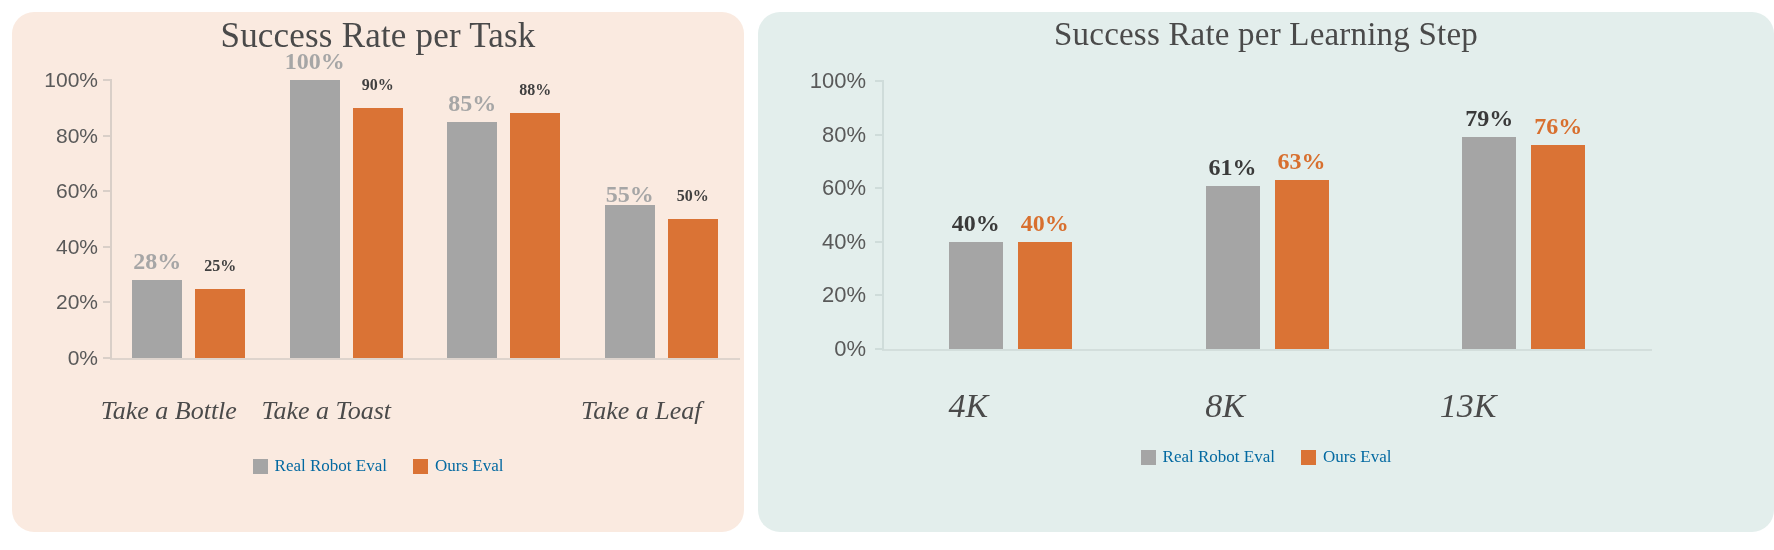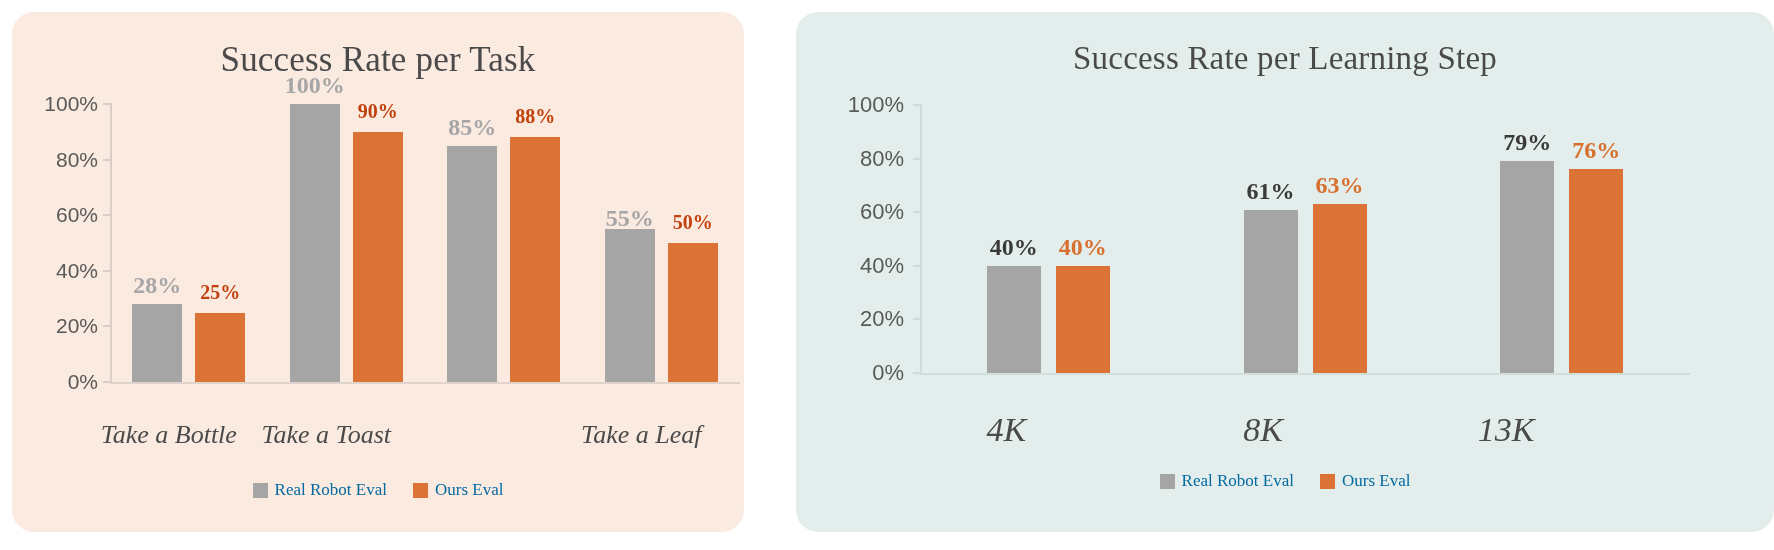--- a/index.html
+++ b/index.html
@@ -22,32 +22,32 @@
     border-radius:22px;
     box-sizing:border-box;
   }
   .panel.left{
     width:744px;height:520px;
     margin:12px 0 0 12px;
     background:#faeae0;
   }
   .panel.right{
     width:1036px;height:520px;
-    margin:12px 0 0 52px;
+    margin:12px 0 0 14px;
     background:#e3eeec;
   }
 
   
   .chart-title{
     text-align:center;
     font-family:"Liberation Serif", serif;
     font-size:35px;
     color:#4a4a4a;
     letter-spacing:.2px;
-    padding-top:28px;
+    padding-top:4px;
     white-space:nowrap;
   }
   .panel.right .chart-title{font-size:33px;}
 
   
   .plot-wrap{
     position:relative;
     box-sizing:border-box;
   }
   .panel.left .plot-wrap{
@@ -115,21 +115,21 @@
     position:absolute;
     transform:translateX(-50%);
     font-family:"Liberation Serif", serif;
     font-weight:bold;
     white-space:nowrap;
     text-align:center;
   }
 
   
   .panel.left .bar-label.gray{color:#a6a6a6;font-size:24px;}
-  .panel.left .bar-label.orange{color:#c2410c;font-size:20px;}
+  .panel.left .bar-label.orange{color:#404040;font-size:16px;}
   
   .panel.right .bar-label.gray{color:#3a3a3a;font-size:24px;}
   .panel.right .bar-label.orange{color:#d86f2e;font-size:24px;}
 
   
   .cats{
     position:relative;
     height:50px;
   }
   .cat{

